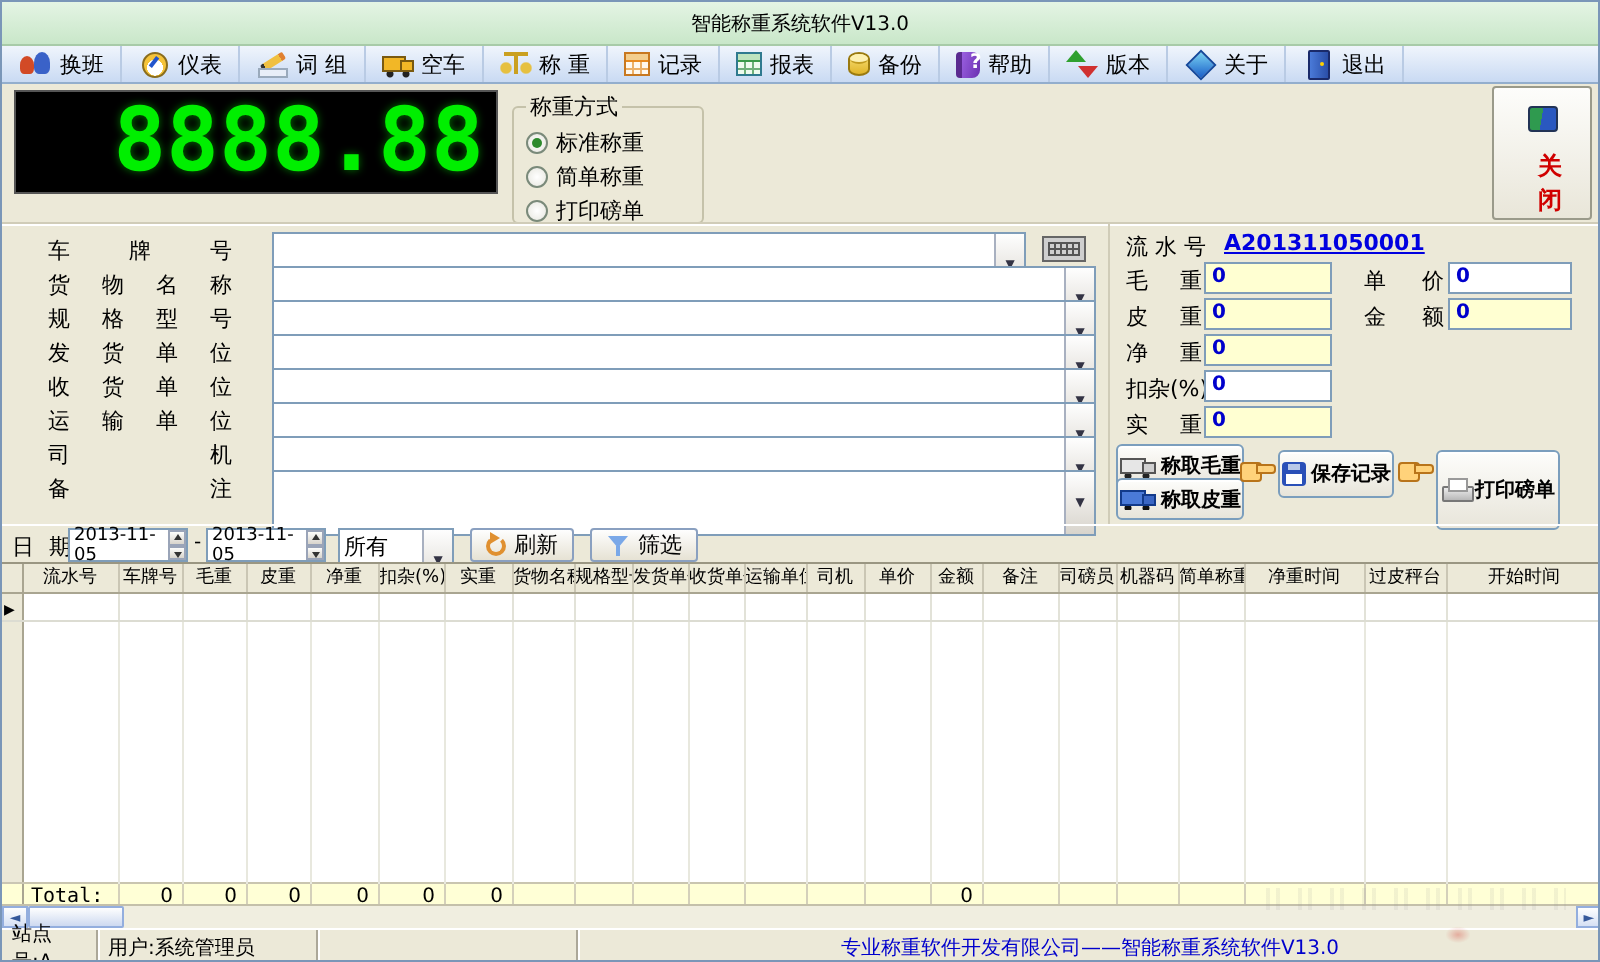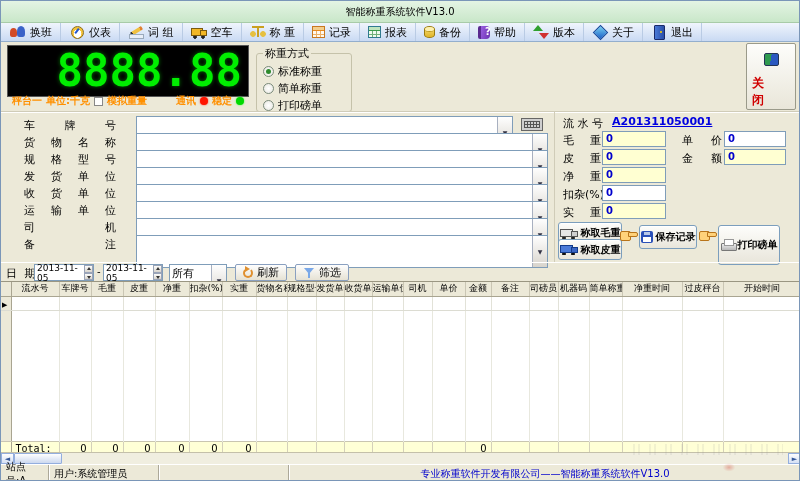--- a/index.html
+++ b/index.html
@@ -74,21 +74,21 @@
     margin:4px;padding:1px 4px 0 6px;font-size:11px;}
   .mode-box legend{font-size:11px;padding:0 2px;color:#000;}
   .radio-row{display:flex;align-items:center;gap:4px;margin:2px 0;}
   .radio{width:11px;height:11px;border:1px solid #7a8a7a;border-radius:50%;background:radial-gradient(#fff,#e6e6de);position:relative;flex:none;}
   .radio.checked::after{content:"";position:absolute;left:2px;top:2px;width:5px;height:5px;border-radius:50%;background:#2d8a2d;}
 
   
   .close-btn{position:absolute;left:745px;top:1px;width:50px;height:67px;background:linear-gradient(#fdfdfb,#e9e6d9);
     border:1px solid #9a9a8a;border-radius:2px;display:flex;flex-direction:column;align-items:center;gap:9px;padding-top:9px;}
   .close-door{width:15px;height:15px;background:linear-gradient(100deg,#2f9a4f 0 45%,#2a58c0 45%);border:1px solid #223355;border-radius:2px;}
-  .close-label{color:#d00000;font-weight:bold;font-size:12px;letter-spacing:5px;margin-left:5px;}
+  .close-label{color:#d00000;font-weight:bold;font-size:12px;letter-spacing:5px;margin-left:22px;}
 
   .content-sep{position:absolute;left:0;top:69px;width:800px;height:1px;background:#d0ccb8;box-shadow:0 1px 0 #fff;}
   .vsep{position:absolute;left:553px;top:70px;width:1px;height:150px;background:#d0ccb8;}
 
   
   .form-area{position:absolute;left:0;top:70px;width:553px;height:150px;}
   .frow{position:absolute;left:0;width:100%;height:17px;}
   .flabel{position:absolute;left:23px;top:2px;width:92px;font-size:11px;color:#000;}
   .jlabel{display:inline-block;text-align:justify;text-align-last:justify;}
   .combo{position:absolute;top:0;height:33px;border:1px solid #7f9db9;background:#fff;display:flex;}
@@ -236,31 +236,20 @@
     <div class="tbtn">
         <span class="ticon icon-exit"></span>
         <span>退出</span>
       </div>
   </div>
 
   <div class="main">
 
     <div class="led">
       <div class="led-value">8888.88</div>
-      <div class="led-status">
-        <span>秤台一</span>
-        <span>单位:千克</span>
-        <span class="led-check"></span>
-        <span>模拟重量</span>
-        <span class="grow"></span>
-        <span>通讯</span>
-        <span class="dot red"></span>
-        <span>稳定</span>
-        <span class="dot green"></span>
-      </div>
     </div>
 
     <fieldset class="mode-box">
       <legend>称重方式</legend>
       <label class="radio-row">
         <span class="radio checked"></span>
         <span>标准称重</span>
       </label>
       <label class="radio-row">
         <span class="radio"></span>

